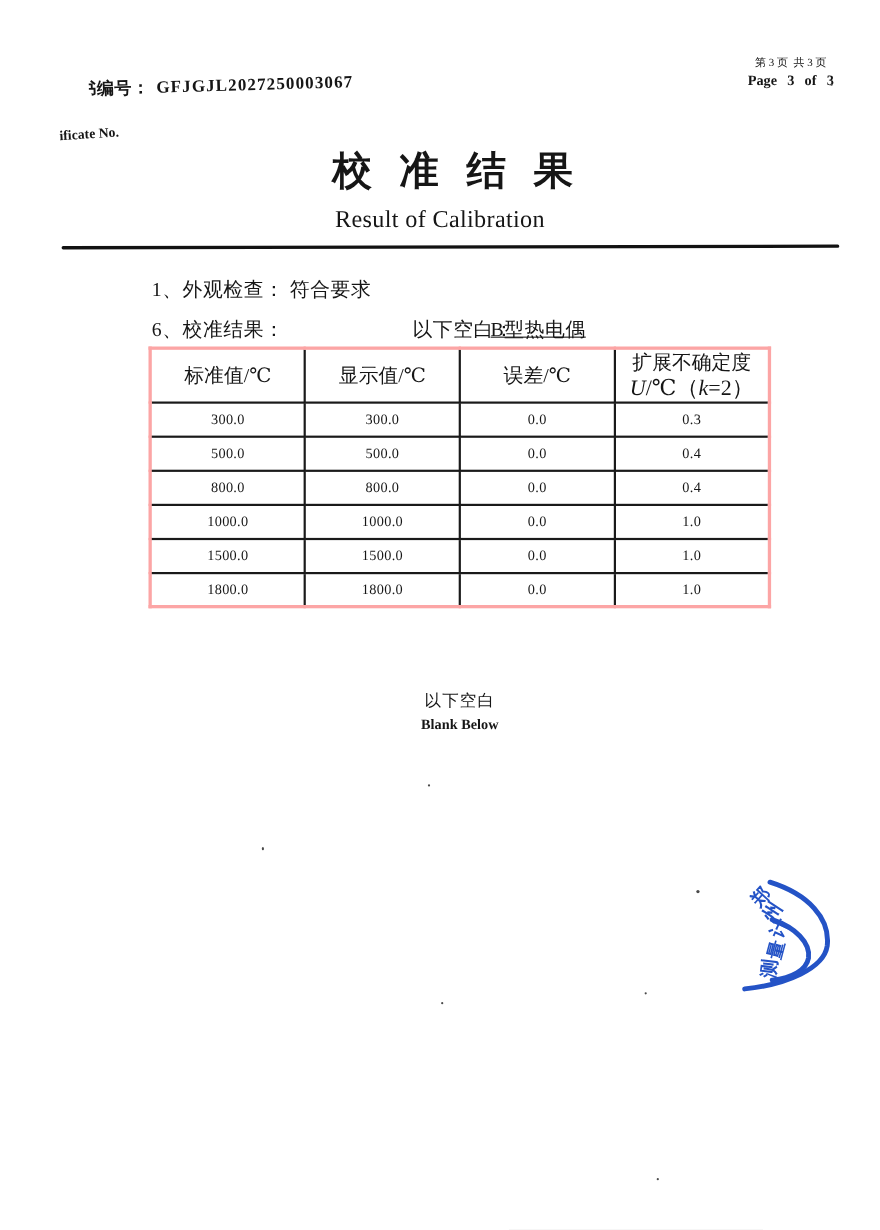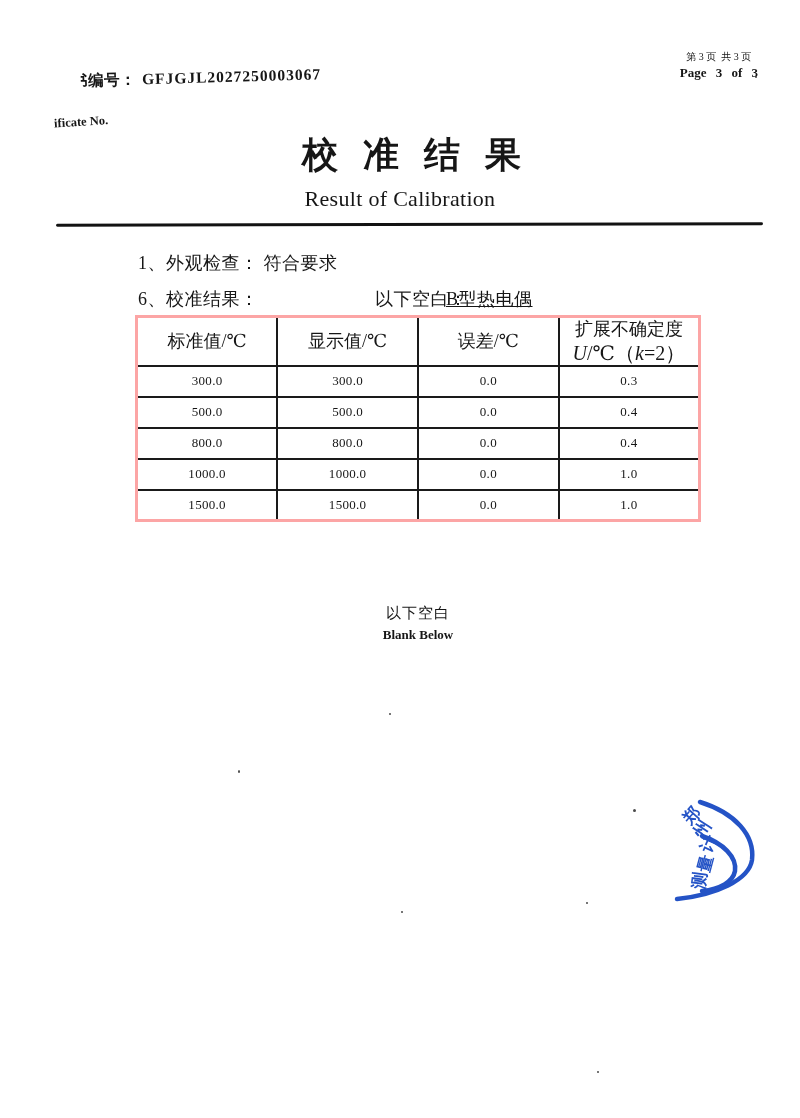--- a/index.html
+++ b/index.html
@@ -65,21 +65,21 @@
     font-size:18px;
   }
   table.cal th { height:49px; }
   table.cal td { height:31px; font-size:13px; letter-spacing:0.3px; }
   .u-line1 { line-height:1.25; }
   .u-line2 { line-height:1.2; font-size:20px; }
   .u-line2 i { font-style:italic; }
 
   
   .blank-note { position:absolute; left:135px; top:604px; width:566px; text-align:center; }
-  .blank-cn { font-size:15px; letter-spacing:1px; }
+  .blank-cn { font-size:15px; letter-spacing:1px;margin-top:24px; }
   .blank-en { font-size:13px; font-weight:bold; margin-top:4px; }
 
   
   .stamp { position:absolute; left:655px; top:775px; }
 
   
   .speck { position:absolute; background:#4a4a4a; border-radius:50%; }
 </style>
 </head>
 <body>
@@ -150,20 +150,26 @@
         <td>1000.0</td>
         <td>0.0</td>
         <td>1.0</td>
       </tr>
       <tr>
         <td>1500.0</td>
         <td>1500.0</td>
         <td>0.0</td>
         <td>1.0</td>
       </tr>
+      <tr>
+        <td>1800.0</td>
+        <td>1800.0</td>
+        <td>0.0</td>
+        <td>1.0</td>
+      </tr>
     </tbody>
   </table>
 
   <div class="blank-note">
     <div class="blank-cn">以下空白</div>
     <div class="blank-en">Blank Below</div>
   </div>
 
   <svg class="stamp" width="150" height="135" viewBox="0 0 150 135" aria-hidden="true">
     <g stroke="#2453c6" stroke-width="4.5" fill="none" stroke-linecap="round">

